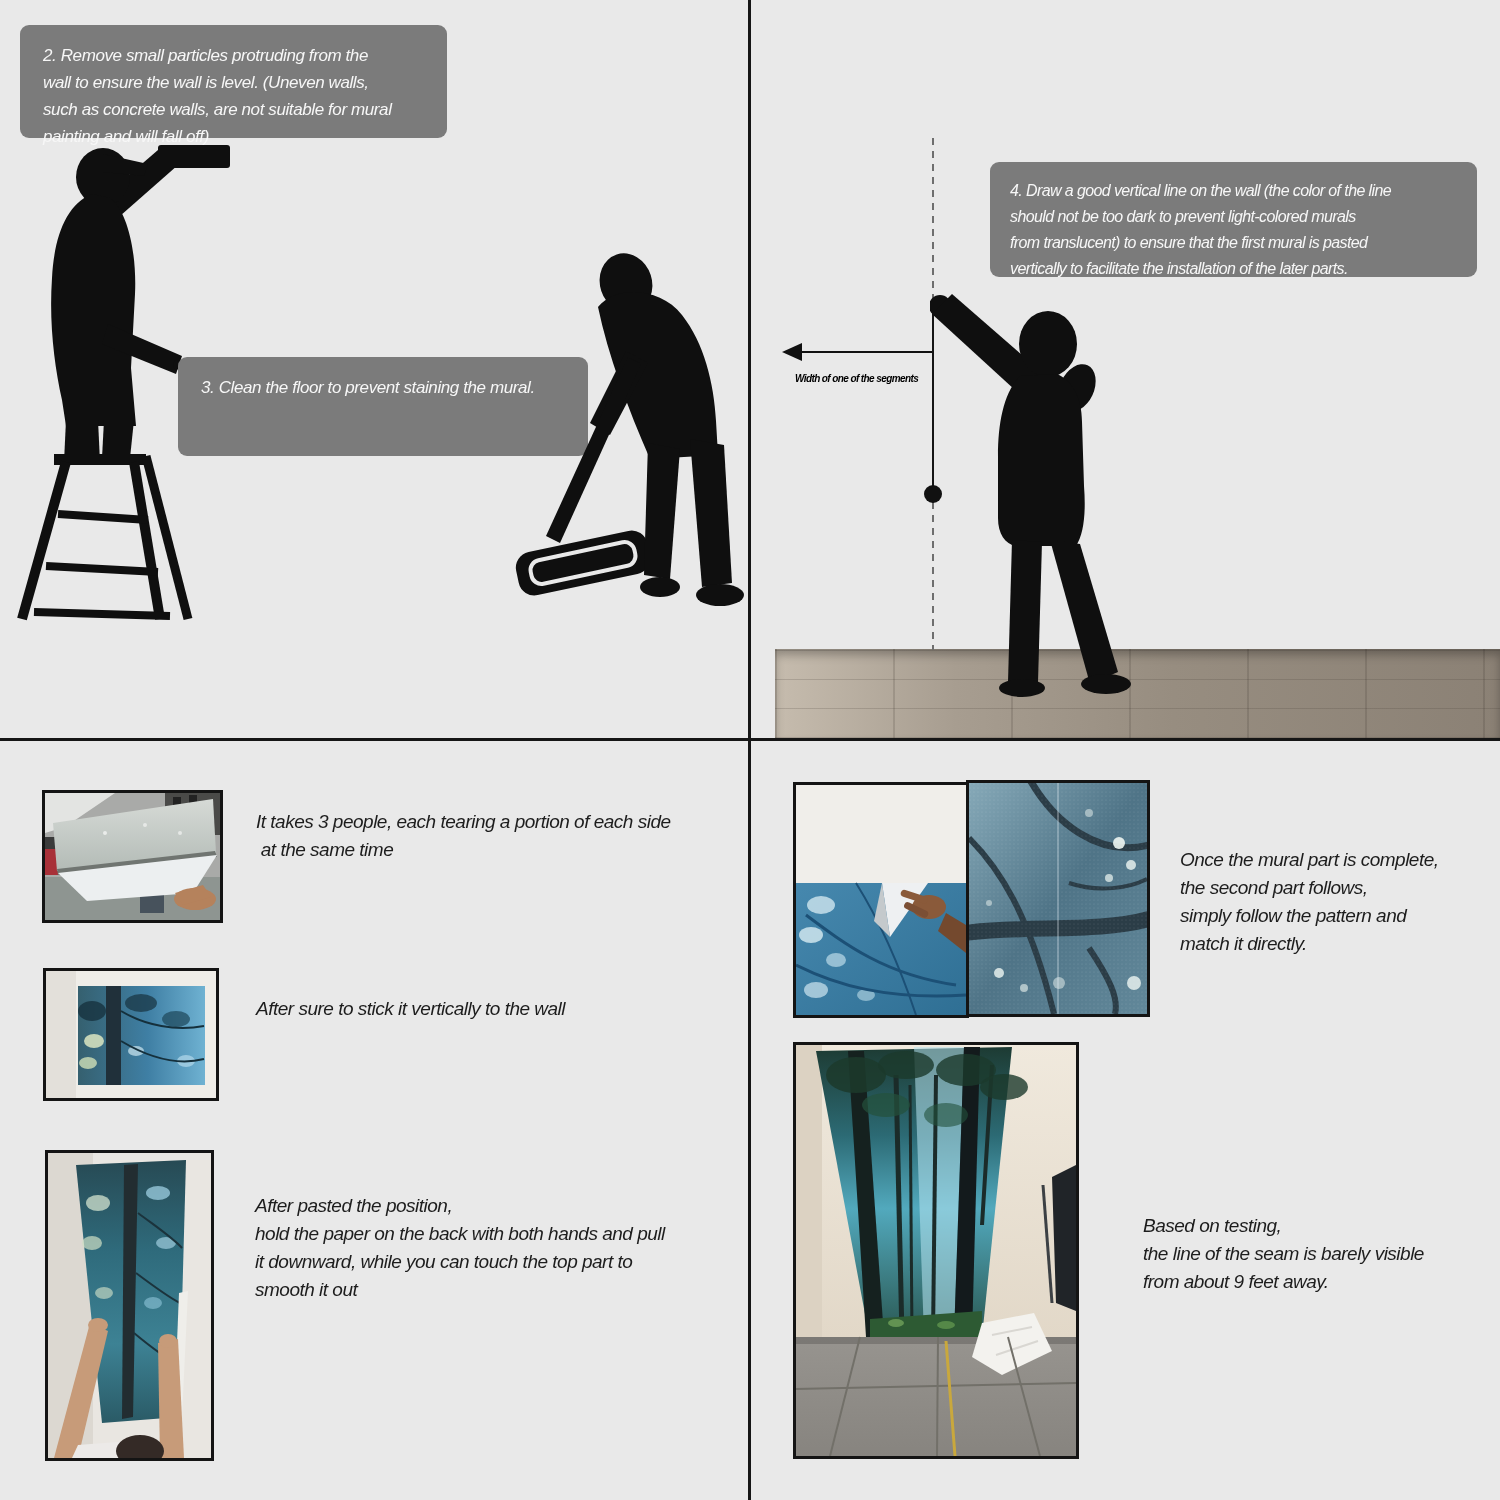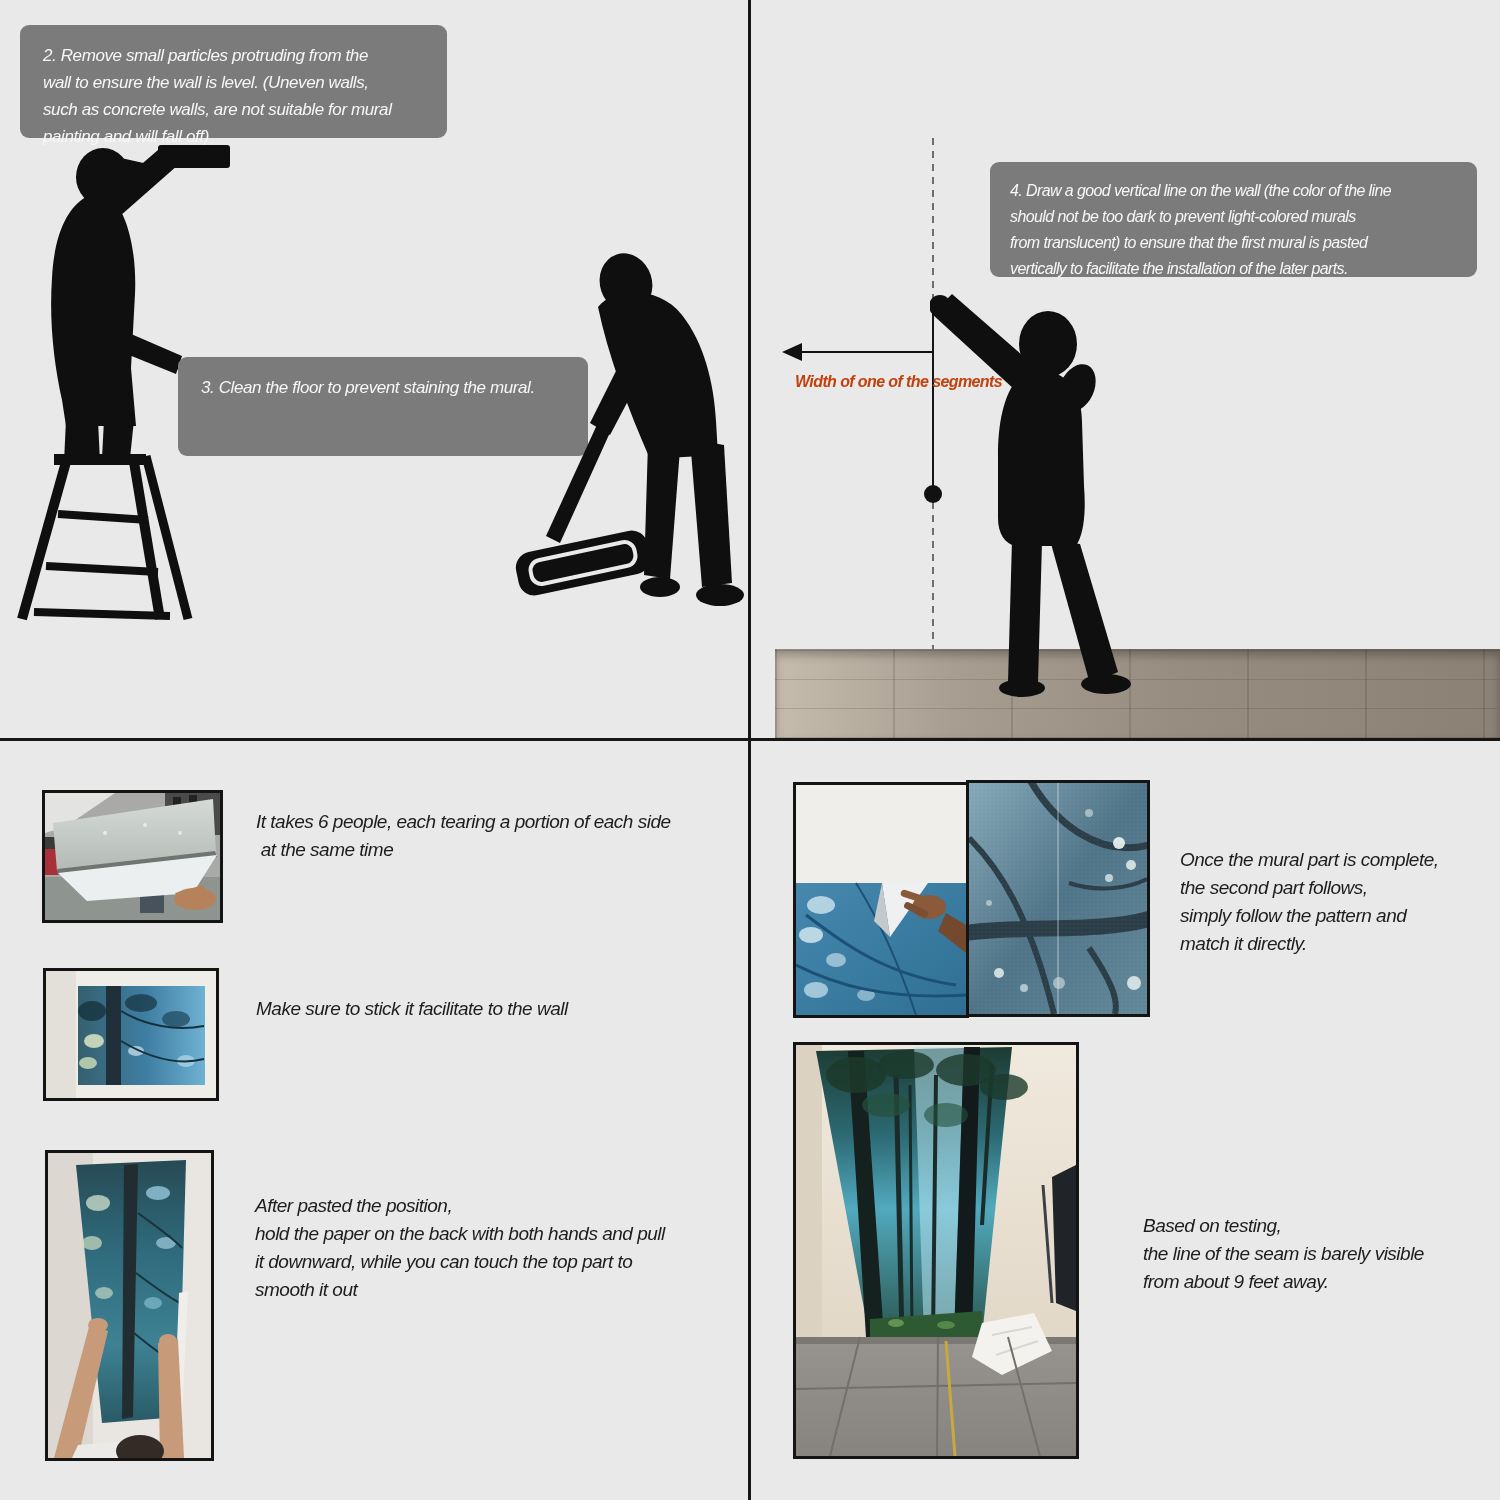--- a/index.html
+++ b/index.html
@@ -7,21 +7,21 @@
           font-family:"Liberation Sans","DejaVu Sans",sans-serif;font-style:italic;}
   .abs{position:absolute;}
   .vdiv{position:absolute;left:748px;top:0;width:3px;height:1500px;background:#161616;}
   .hdiv{position:absolute;left:0;top:738px;width:1500px;height:3px;background:#161616;}
   .note{position:absolute;background:#7b7b7b;border-radius:9px;color:#f7f7f7;
         font-size:17px;line-height:27px;letter-spacing:-0.4px;white-space:pre;
         padding:17px 14px 0 23px;box-sizing:border-box;}
   .note.small{font-size:16px;line-height:26px;letter-spacing:-0.6px;padding:16px 16px 0 20px;}
   .cap{position:absolute;color:#1d1d1d;font-size:19px;line-height:28px;
        letter-spacing:-0.5px;white-space:pre;}
-  .arrowlabel{position:absolute;color:#c2410c;font-size:16px;font-weight:600;
+  .arrowlabel{position:absolute;color:#000000;font-size:10px;font-weight:600;
        letter-spacing:-0.6px;white-space:nowrap;}
   .photo{position:absolute;border:3px solid #141414;background:#fff;line-height:0;}
   .woodfloor{position:absolute;left:775px;top:649px;width:725px;height:89px;
      background:
        repeating-linear-gradient(90deg, rgba(50,42,36,.16) 0 2px, transparent 2px 118px),
        repeating-linear-gradient(0deg, rgba(70,62,54,.20) 0 1px, transparent 1px 29px),
        linear-gradient(90deg,#c6bcae 0%, #a79d90 25%, #978d80 55%, #8b8175 100%);
      box-shadow: inset 0 6px 10px rgba(0,0,0,.28);}
 </style>
 </head>
@@ -134,21 +134,21 @@
         <polygon points="8,30 168,6 171,60 12,78" fill="url(#p1top)"></polygon>
         <circle cx="60" cy="40" r="2" fill="#f2f4f2" opacity=".8"></circle>
         <circle cx="100" cy="32" r="2" fill="#f2f4f2" opacity=".7"></circle>
         <circle cx="135" cy="40" r="2" fill="#f2f4f2" opacity=".7"></circle>
         <polygon points="12,76 170,58 172,64 13,82" fill="#707571"></polygon>
         <polygon points="13,80 172,62 148,100 42,108" fill="#eceff0"></polygon>
         <ellipse cx="150" cy="106" rx="21" ry="11" fill="#b5825c"></ellipse>
         <polygon points="130,100 158,92 166,104 138,112" fill="#b5825c"></polygon>
       </svg>
     </div>
-    <div class="cap" style="left:256px;top:808px;">It takes 6 people, each tearing a portion of each side
+    <div class="cap" style="left:256px;top:808px;">It takes 3 people, each tearing a portion of each side
  at the same time</div>
 
     <div class="photo" style="left:43px;top:968px;">
       <svg width="170" height="127" viewBox="0 0 170 127">
         <defs>
           <linearGradient id="p2sky" x1="0" y1="0" x2="1" y2="0">
             <stop offset="0" stop-color="#35606f"></stop>
               <stop offset=".55" stop-color="#3f7fa4"></stop>
               <stop offset="1" stop-color="#6fb2d2"></stop>
           </linearGradient>
@@ -161,21 +161,21 @@
         <ellipse cx="95" cy="32" rx="16" ry="9" fill="#17323f" opacity=".7"></ellipse>
         <ellipse cx="130" cy="48" rx="14" ry="8" fill="#1d4658" opacity=".7"></ellipse>
         <ellipse cx="48" cy="70" rx="10" ry="7" fill="#dce6c2" opacity=".85"></ellipse>
         <ellipse cx="42" cy="92" rx="9" ry="6" fill="#cfe0b8" opacity=".8"></ellipse>
         <ellipse cx="90" cy="80" rx="8" ry="5" fill="#bcd9e6" opacity=".8"></ellipse>
         <ellipse cx="140" cy="90" rx="9" ry="6" fill="#a9d2e6" opacity=".8"></ellipse>
         <path d="M75,40 C100,55 130,60 158,55" stroke="#15303c" stroke-width="2" fill="none"></path>
         <path d="M75,70 C100,85 130,95 158,88" stroke="#15303c" stroke-width="2" fill="none"></path>
       </svg>
     </div>
-    <div class="cap" style="left:256px;top:995px;">Make sure to stick it facilitate to the wall</div>
+    <div class="cap" style="left:256px;top:995px;">After sure to stick it vertically to the wall</div>
 
     <div class="photo" style="left:45px;top:1150px;">
       <svg width="163" height="305" viewBox="0 0 163 305">
         <defs>
           <linearGradient id="p3g" x1="0" y1="0" x2="0" y2="1">
             <stop offset="0" stop-color="#274a54"></stop>
               <stop offset=".35" stop-color="#2f6b7c"></stop>
             <stop offset=".7" stop-color="#3d8294"></stop>
               <stop offset="1" stop-color="#2a5a66"></stop>
           </linearGradient>

